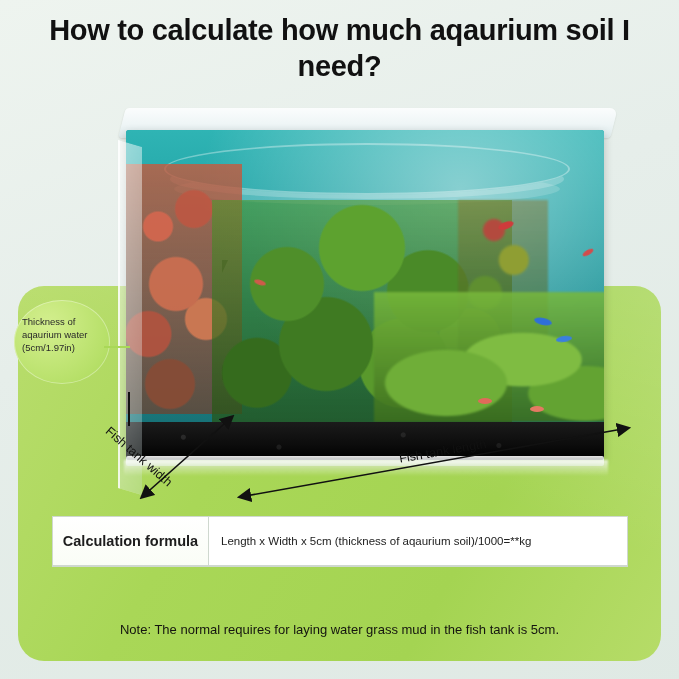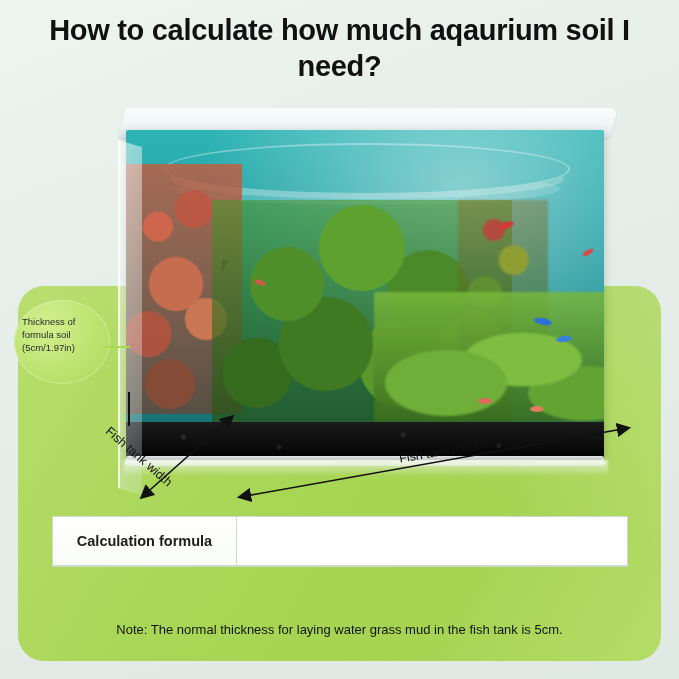--- a/index.html
+++ b/index.html
@@ -304,21 +304,21 @@
     background: #ffffff;
     box-sizing: border-box;
   }
   .trow {
     display: flex;
     align-items: stretch;
     border-bottom: 1px solid #cfd8cf;
   }
   .trow:last-child { border-bottom: none; }
   .tlabel {
-    width: 184px;
+    width: 156px;
     min-height: 48px;
     background: linear-gradient(180deg, #ffffff, #fafdf6);
     color: #1d1d1d;
     font-weight: bold;
     font-size: 14.5px;
     line-height: 1.25;
     display: flex;
     align-items: center;
     justify-content: center;
     text-align: center;
@@ -375,21 +375,21 @@
       <div class="substrate">
         <div class="substrate-speck"></div>
       </div>
     </div>
     <div class="tank-side"></div>
     <div class="tank-front-edge"></div>
     <div class="tank-base-shadow"></div>
   </div>
 
   <div class="callout"></div>
-  <div class="callout-text">Thickness of formula soil (5cm/1.97in)</div>
+  <div class="callout-text">Thickness of aqaurium water (5cm/1.97in)</div>
   <div class="callout-tail"></div>
   <div class="thick-bracket"></div>
 
   <svg width="679" height="679" style="position:absolute;left:0;top:0;pointer-events:none;">
     <defs>
       <marker id="ah" markerWidth="9" markerHeight="9" refX="7" refY="4.5" orient="auto">
         <path d="M0,0 L9,4.5 L0,9 z" fill="#111111"></path>
       </marker>
       <marker id="ah2" markerWidth="9" markerHeight="9" refX="2" refY="4.5" orient="auto">
         <path d="M9,0 L0,4.5 L9,9 z" fill="#111111"></path>
@@ -400,20 +400,21 @@
 
     <line x1="240" y1="497" x2="628" y2="428" stroke="#111111" stroke-width="1.6" marker-start="url(#ah2)" marker-end="url(#ah)"></line>
   </svg>
 
   <div class="dim" style="left:112px; top:424px; transform: rotate(41deg); transform-origin: left top;">Fish tank width</div>
   <div class="dim" style="left:398px; top:452px; transform: rotate(-10deg); transform-origin: left top;">Fish tank length</div>
 
   <div class="table">
     <div class="trow">
       <div class="tlabel">Calculation formula</div>
+      <div class="tvalue">Length x Width x 5cm (thickness of aqaurium soil)/1000=**kg</div>
     </div>
     <div class="trow">
     </div>
   </div>
 
-  <div class="note">Note: The normal thickness for laying water grass mud in the fish tank is 5cm.</div>
+  <div class="note">Note: The normal requires for laying water grass mud in the fish tank is 5cm.</div>
 
 </div>
 
 </body></html>

